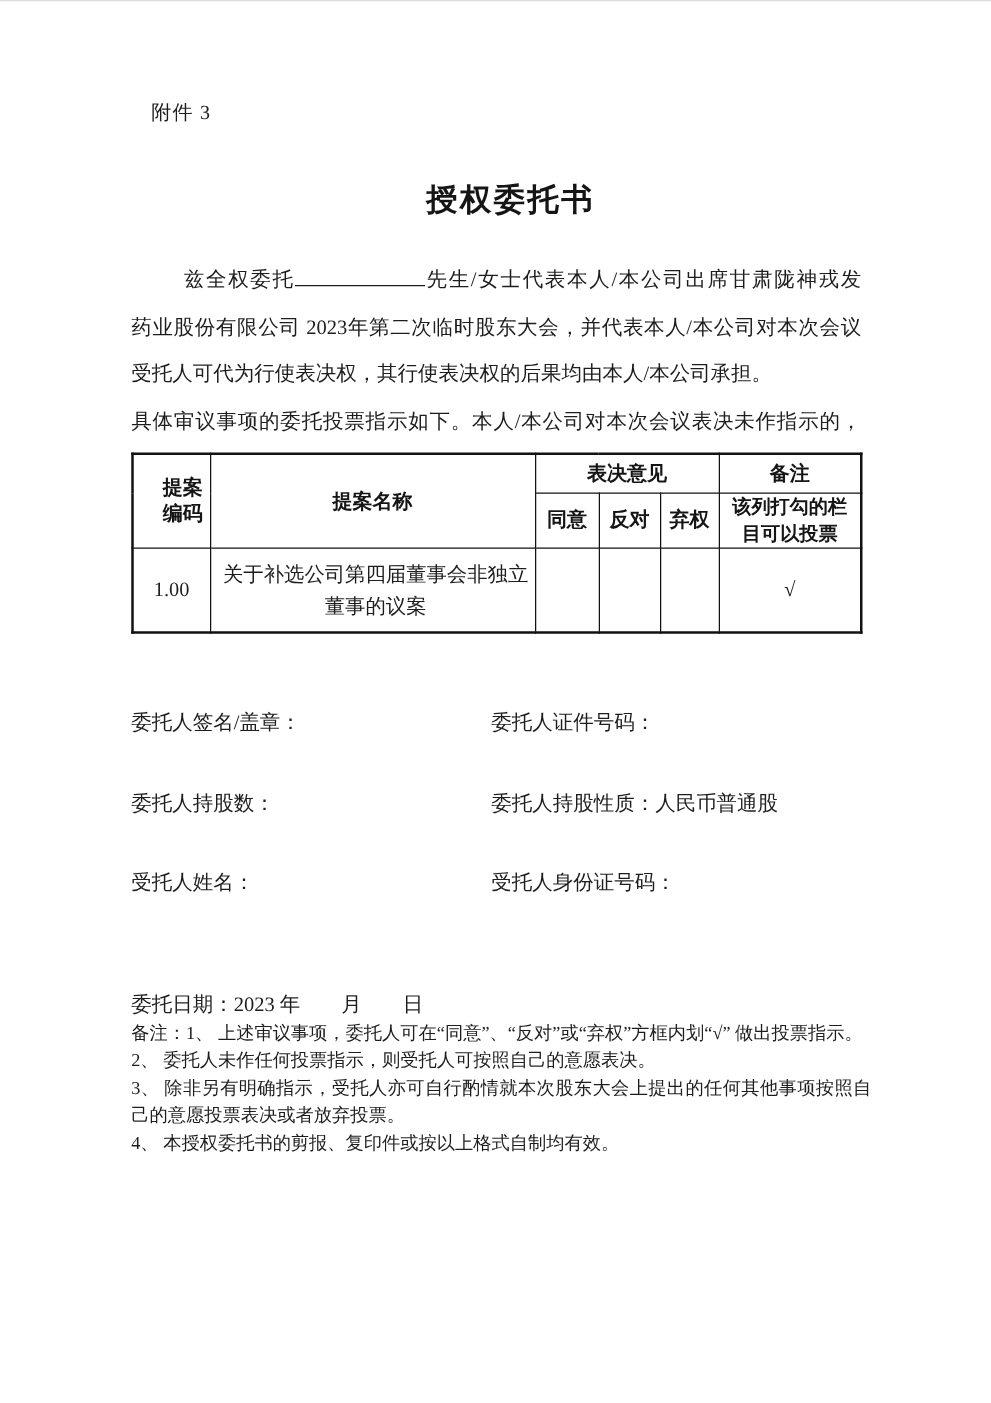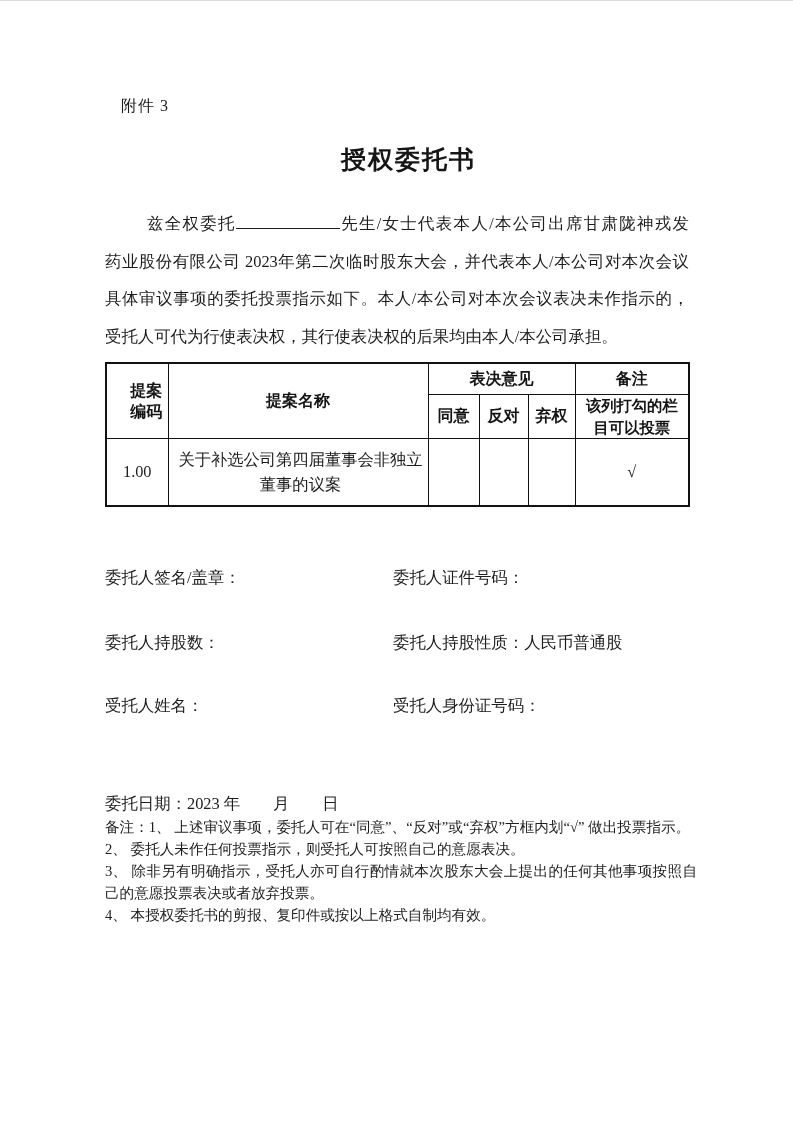--- a/index.html
+++ b/index.html
@@ -4,21 +4,21 @@
 <style>
   html,body{margin:0;padding:0;}
   body{
     width:793px;height:1122px;background:#ffffff;position:relative;
     font-family:"Liberation Serif","DejaVu Serif",serif;color:#1d1d1d;
     -webkit-font-smoothing:antialiased;
   }
   .page{position:absolute;inset:0;background:#fff;overflow:hidden;}
   .top-edge{position:absolute;top:0;left:0;right:0;height:1px;background:#dcdcdc;}
 
-  .attachment{position:absolute;left:121px;top:96px;font-size:16px;letter-spacing:1px;}
+  .attachment{position:absolute;left:121px;top:80px;font-size:16px;letter-spacing:1px;}
 
   .title{
     position:absolute;left:0;top:131px;width:100%;margin:12px;text-align:center;
     font-family:"Liberation Sans","DejaVu Sans",sans-serif;
     font-weight:700;font-size:25px;letter-spacing:2px;color:#151515;
   }
 
   .intro{position:absolute;left:105px;top:205px;width:584px;font-size:16.4px;}
   .intro-line{height:37.6px;line-height:37.6px;white-space:nowrap;}
   .intro-line.jst{text-align:justify;text-align-last:justify;white-space:normal;overflow:hidden;}
@@ -66,22 +66,22 @@
 <div class="page">
   <div class="top-edge"></div>
 
   <div class="attachment">附件 3</div>
 
   <h1 class="title">授权委托书</h1>
 
   <div class="intro">
     <div class="intro-line first jst"><span>兹全权委托</span><span class="blank"></span><span>先生/女士代表本人/本公司出席甘肃陇神戎发</span></div>
     <div class="intro-line jst">药业股份有限公司 2023年第二次临时股东大会，并代表本人/本公司对本次会议</div>
+    <div class="intro-line">受托人可代为行使表决权，其行使表决权的后果均由本人/本公司承担。</div>
     <div class="intro-line jst">具体审议事项的委托投票指示如下。本人/本公司对本次会议表决未作指示的，</div>
-    <div class="intro-line">受托人可代为行使表决权，其行使表决权的后果均由本人/本公司承担。</div>
   </div>
 
   <table class="vote-table">
     <colgroup>
       <col style="width:62px">
         <col style="width:260px">
         <col style="width:51px">
       <col style="width:49px">
         <col style="width:47px">
         <col style="width:114px">

